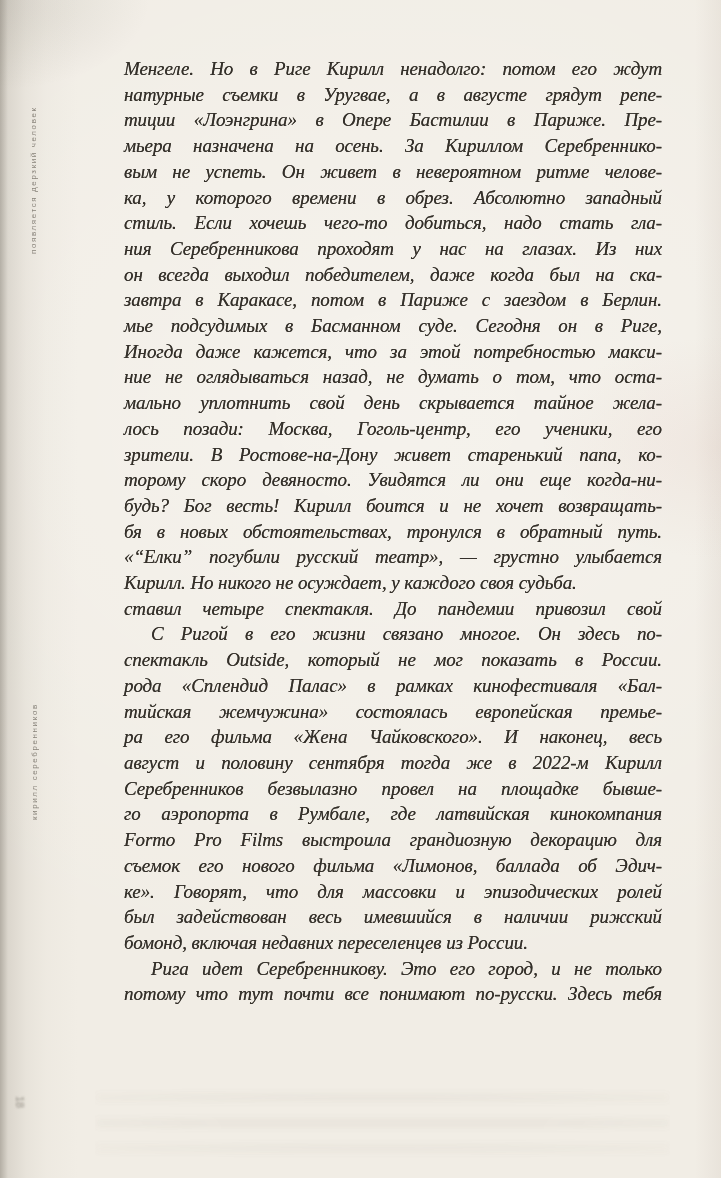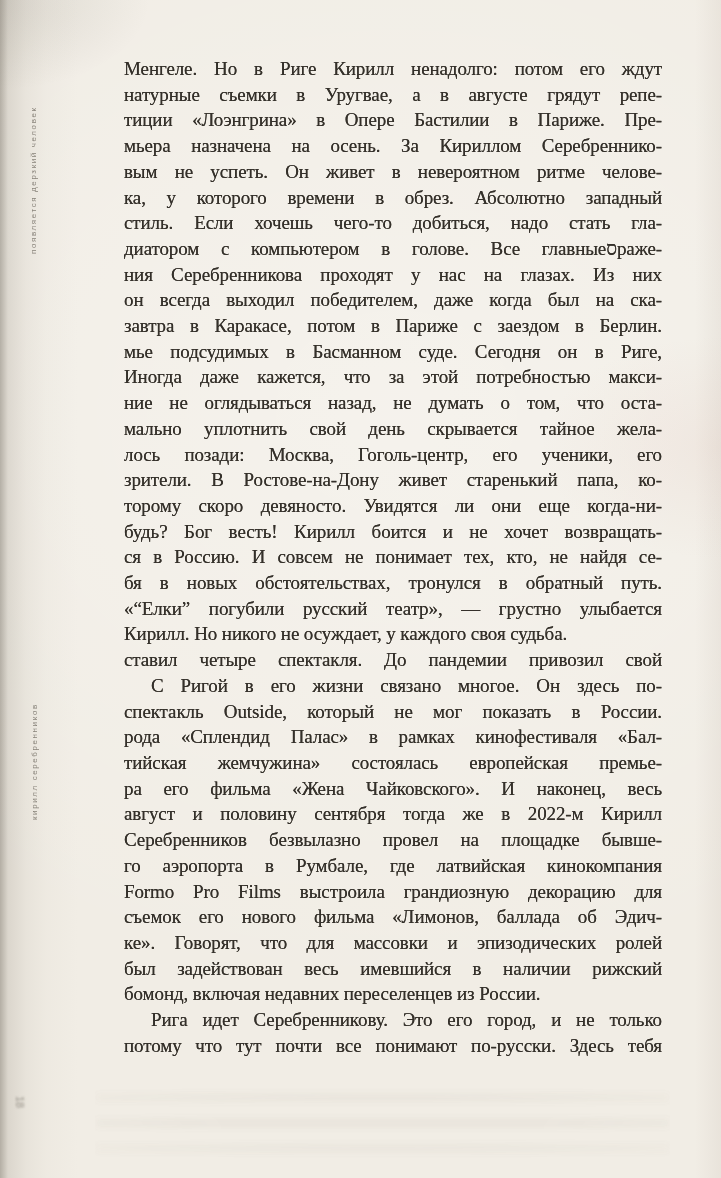--- a/index.html
+++ b/index.html
@@ -32,20 +32,21 @@
     position:absolute;left:124px;top:56px;width:538px;
     font-size:19px;line-height:25.7px;
     color:#34302a;
     text-shadow:0 0 .6px rgba(44,39,32,.85);
     letter-spacing:-0.1px;
   }
   .line{
     text-align:justify;
     text-align-last:justify;
     white-space:normal;
+    font-style:italic;
   }
   .line.para-end{text-align-last:left;}
   .line.indent{text-indent:27px;}
   .vtext{
     position:absolute;
     writing-mode:vertical-rl;
     transform:rotate(180deg);
     font-family:"Liberation Sans","DejaVu Sans",sans-serif;
     font-size:8px;
     letter-spacing:1.6px;
@@ -72,33 +73,31 @@
   <div class="page-mark">18</div>
 
   <div class="text-block">
       <div class="line">Менгеле. Но в Риге Кирилл ненадолго: потом его ждут</div>
       <div class="line">натурные съемки в Уругвае, а в августе грядут репе-</div>
       <div class="line">тиции «Лоэнгрина» в Опере Бастилии в Париже. Пре-</div>
       <div class="line">мьера назначена на осень. За Кириллом Серебреннико-</div>
       <div class="line">вым не успеть. Он живет в невероятном ритме челове-</div>
       <div class="line">ка, у которого времени в обрез. Абсолютно западный</div>
       <div class="line">стиль. Если хочешь чего-то добиться, надо стать гла-</div>
-      <div class="line">диатором с компьютером в голове. Все главныеסраже-</div>
       <div class="line">ния Серебренникова проходят у нас на глазах. Из них</div>
       <div class="line">он всегда выходил победителем, даже когда был на ска-</div>
       <div class="line">завтра в Каракасе, потом в Париже с заездом в Берлин.</div>
       <div class="line">мье подсудимых в Басманном суде. Сегодня он в Риге,</div>
       <div class="line">Иногда даже кажется, что за этой потребностью макси-</div>
       <div class="line">ние не оглядываться назад, не думать о том, что оста-</div>
       <div class="line">мально уплотнить свой день скрывается тайное жела-</div>
       <div class="line">лось позади: Москва, Гоголь-центр, его ученики, его</div>
       <div class="line">зрители. В Ростове-на-Дону живет старенький папа, ко-</div>
       <div class="line">торому скоро девяносто. Увидятся ли они еще когда-ни-</div>
       <div class="line">будь? Бог весть! Кирилл боится и не хочет возвращать-</div>
-      <div class="line">ся в Россию. И совсем не понимает тех, кто, не найдя се-</div>
       <div class="line">бя в новых обстоятельствах, тронулся в обратный путь.</div>
       <div class="line">«“Елки” погубили русский театр», — грустно улыбается</div>
       <div class="line para-end">Кирилл. Но никого не осуждает, у каждого своя судьба.</div>
       <div class="line">ставил четыре спектакля. До пандемии привозил свой</div>
       <div class="line indent">С Ригой в его жизни связано многое. Он здесь по-</div>
       <div class="line">спектакль Outside, который не мог показать в России.</div>
       <div class="line">рода «Сплендид Палас» в рамках кинофестиваля «Бал-</div>
       <div class="line">тийская жемчужина» состоялась европейская премье-</div>
       <div class="line">ра его фильма «Жена Чайковского». И наконец, весь</div>
       <div class="line">август и половину сентября тогда же в 2022-м Кирилл</div>

